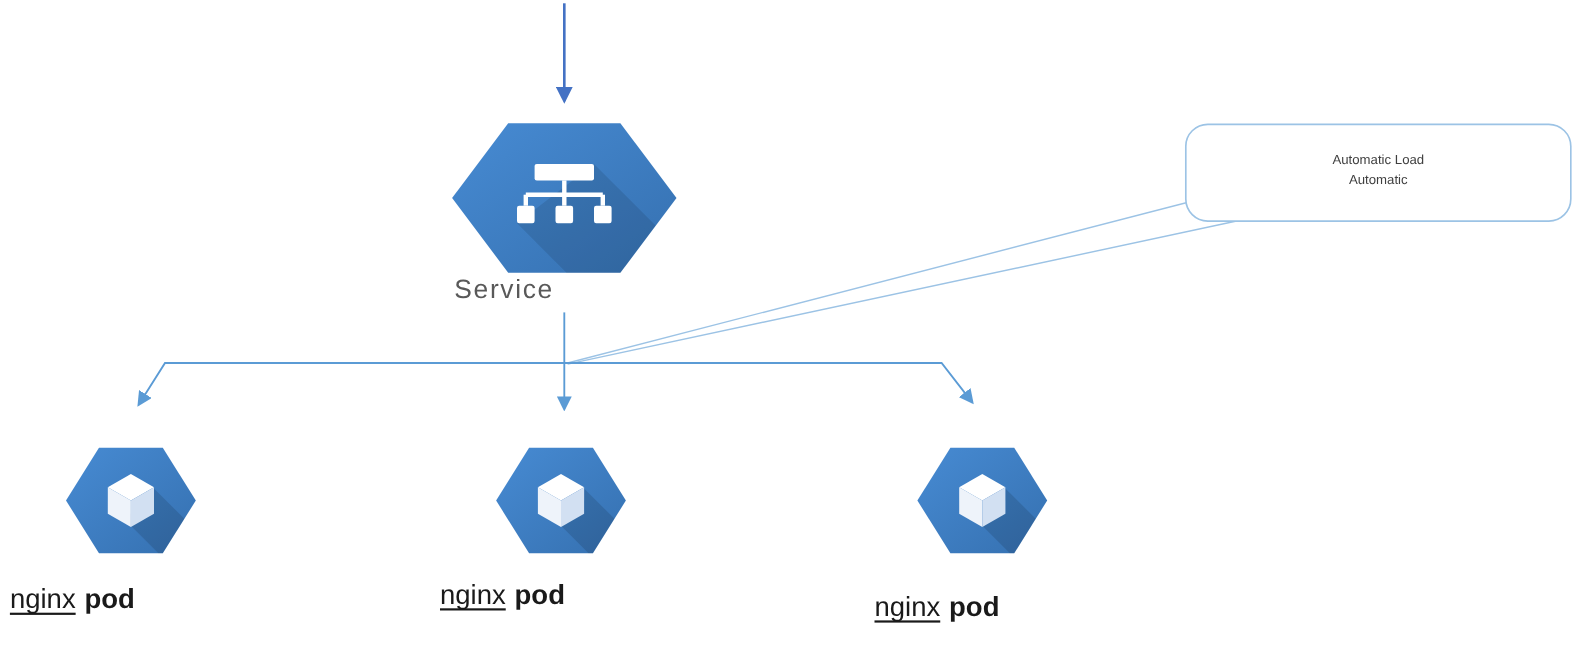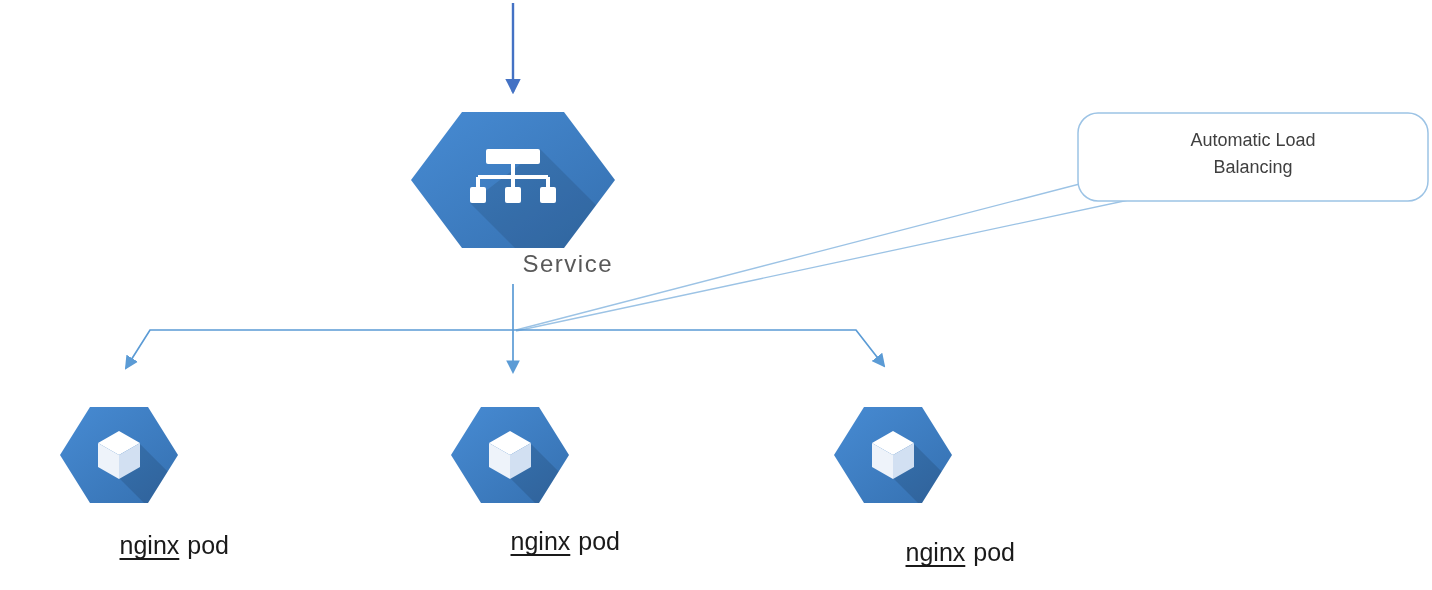--- a/index.html
+++ b/index.html
@@ -15,21 +15,21 @@
     background: #ffffff;
     overflow: hidden;
   }
   .canvas svg {
     position: absolute;
     left: 0;
     top: 0;
   }
   .label {
     position: absolute;
-    text-align: right;
+    text-align: left;
     white-space: nowrap;
   }
   .service-label {
     left: 413px;
     top: 250px;
     width: 200px;
     font-size: 24px;
     letter-spacing: 1.5px;
     color: #595959;
   }
@@ -43,32 +43,32 @@
   .pod-label-3 { left: 795px; top: 538px; }
   .pod-label .misspelled {
     text-decoration-line: underline;
     text-decoration-style: wavy;
     text-decoration-color: #E03C31;
     text-decoration-thickness: 2px;
     text-underline-offset: 4px;
     text-decoration-skip-ink: none;
     text-decoration: underline;
   }
-  .pod-label .rest { margin-left: 0.32em; }
+  .pod-label .rest { margin-left: 0.32em; font-weight: bold; }
   .callout-text {
     position: absolute;
     left: 1078px;
     top: 113px;
     width: 350px;
     height: 82px;
     display: flex;
     flex-direction: column;
     align-items: center;
     justify-content: center;
-    font-size: 18px;
+    font-size: 12px;
     line-height: 1.5;
     color: #3f3f3f;
     pointer-events: none;
   }
 </style>
 </head>
 <body>
 
 <div class="canvas">
 
@@ -129,21 +129,21 @@
 
     <use href="#pod-hex" x="119" y="455"></use>
     <use href="#pod-hex" x="510" y="455"></use>
     <use href="#pod-hex" x="893" y="455"></use>
   </svg>
 
   <div class="label service-label">Service</div>
 
   <div class="callout-text">
     <span>Automatic Load</span>
-    <span>Balancing</span>
+    <span>Automatic</span>
   </div>
 
   <div class="label pod-label pod-label-1">
     <span class="misspelled">nginx</span><span class="rest">pod</span>
   </div>
 
   <div class="label pod-label pod-label-2">
     <span class="misspelled">nginx</span><span class="rest">pod</span>
   </div>
 

